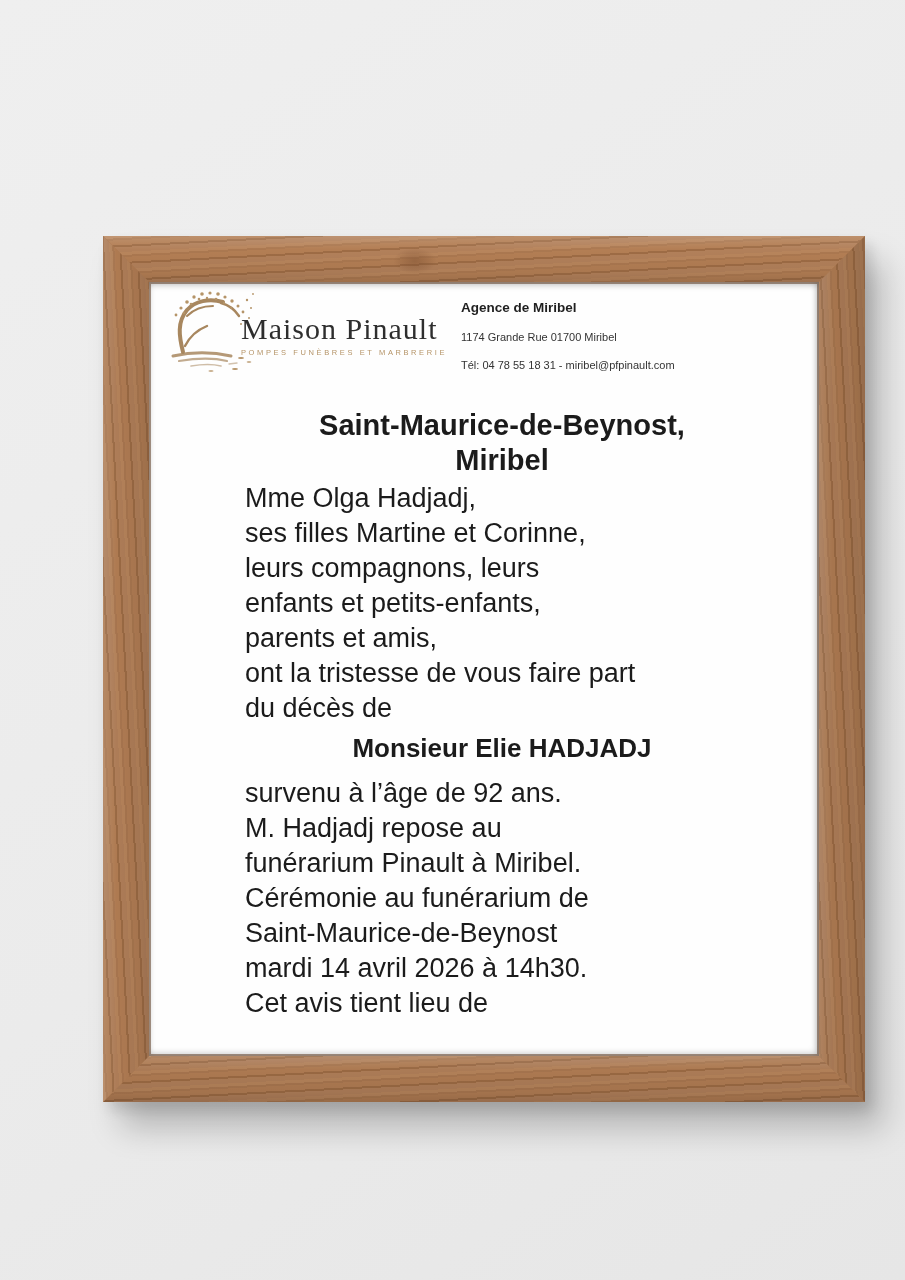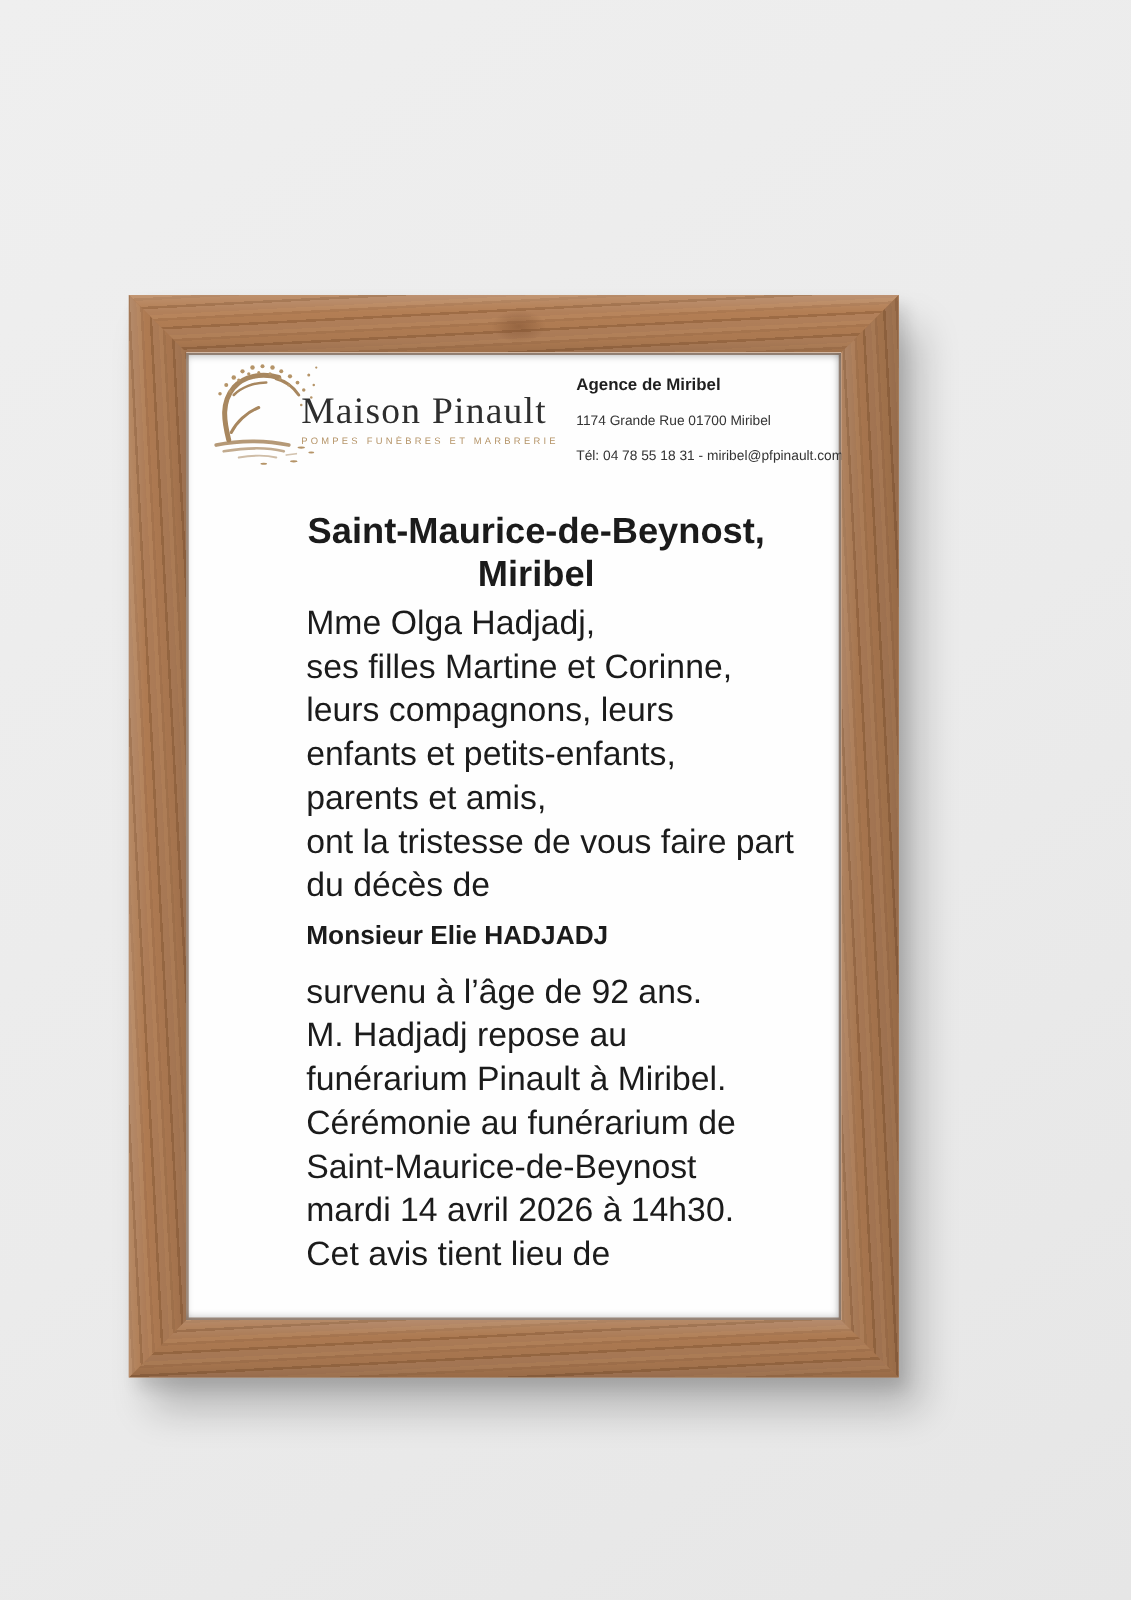--- a/index.html
+++ b/index.html
@@ -7,21 +7,21 @@
   body {
     background:#ececec;
     font-family:"Liberation Sans", sans-serif;
     position:relative;
     overflow:hidden;
   }
   .stage { position:absolute; inset:0; background:linear-gradient(145deg,#efefef 0%,#ebebeb 55%,#e6e6e6 100%); }
 
   
   .frame {
-    position:absolute; left:103px; top:236px; width:616px; height:866px;
+    position:absolute; left:103px; top:236px; width:762px; height:866px;
     box-shadow: 18px 26px 30px rgba(0,0,0,0.22), 6px 8px 12px rgba(0,0,0,0.12);
     background:#a9744b;
   }
   .edge { position:absolute; }
   .grain-h {
     background:
       linear-gradient(180deg, rgba(255,255,255,.14) 0%, rgba(255,255,255,0) 30%, rgba(0,0,0,.05) 80%, rgba(0,0,0,.12) 100%),
       repeating-linear-gradient(177deg, #b8855c 0 3px, #ab7850 3px 5px, #b37e54 5px 10px, #9e6c45 10px 12px, #b2805a 12px 17px);
   }
   .grain-v {
@@ -69,21 +69,21 @@
   .agency-title { font-size:13.5px; font-weight:bold; color:#1f1f1f; }
   .agency-line  { font-size:11px; color:#333; margin-top:16px; white-space:nowrap; }
 
   
   .notice { padding:26px 60px 0 96px; color:#1b1b1b; }
   .notice-title { text-align:center; font-weight:bold; font-size:29px; line-height:35px; margin-bottom:3px; }
   .notice-title div { white-space:nowrap; }
   .notice-lines { font-size:27px; line-height:35px; }
   .notice-lines div { white-space:nowrap; }
   .deceased-name {
-    font-weight:bold; font-size:21px; line-height:35px;
+    text-align:center; font-weight:bold; font-size:26px; line-height:35px;
     margin:5px 0 10px 0; white-space:nowrap;
   }
 </style>
 </head>
 <body>
 
 <div class="stage">
   <div class="frame">
     <div class="edge grain-h edge-top">
       <div class="knot"></div>

